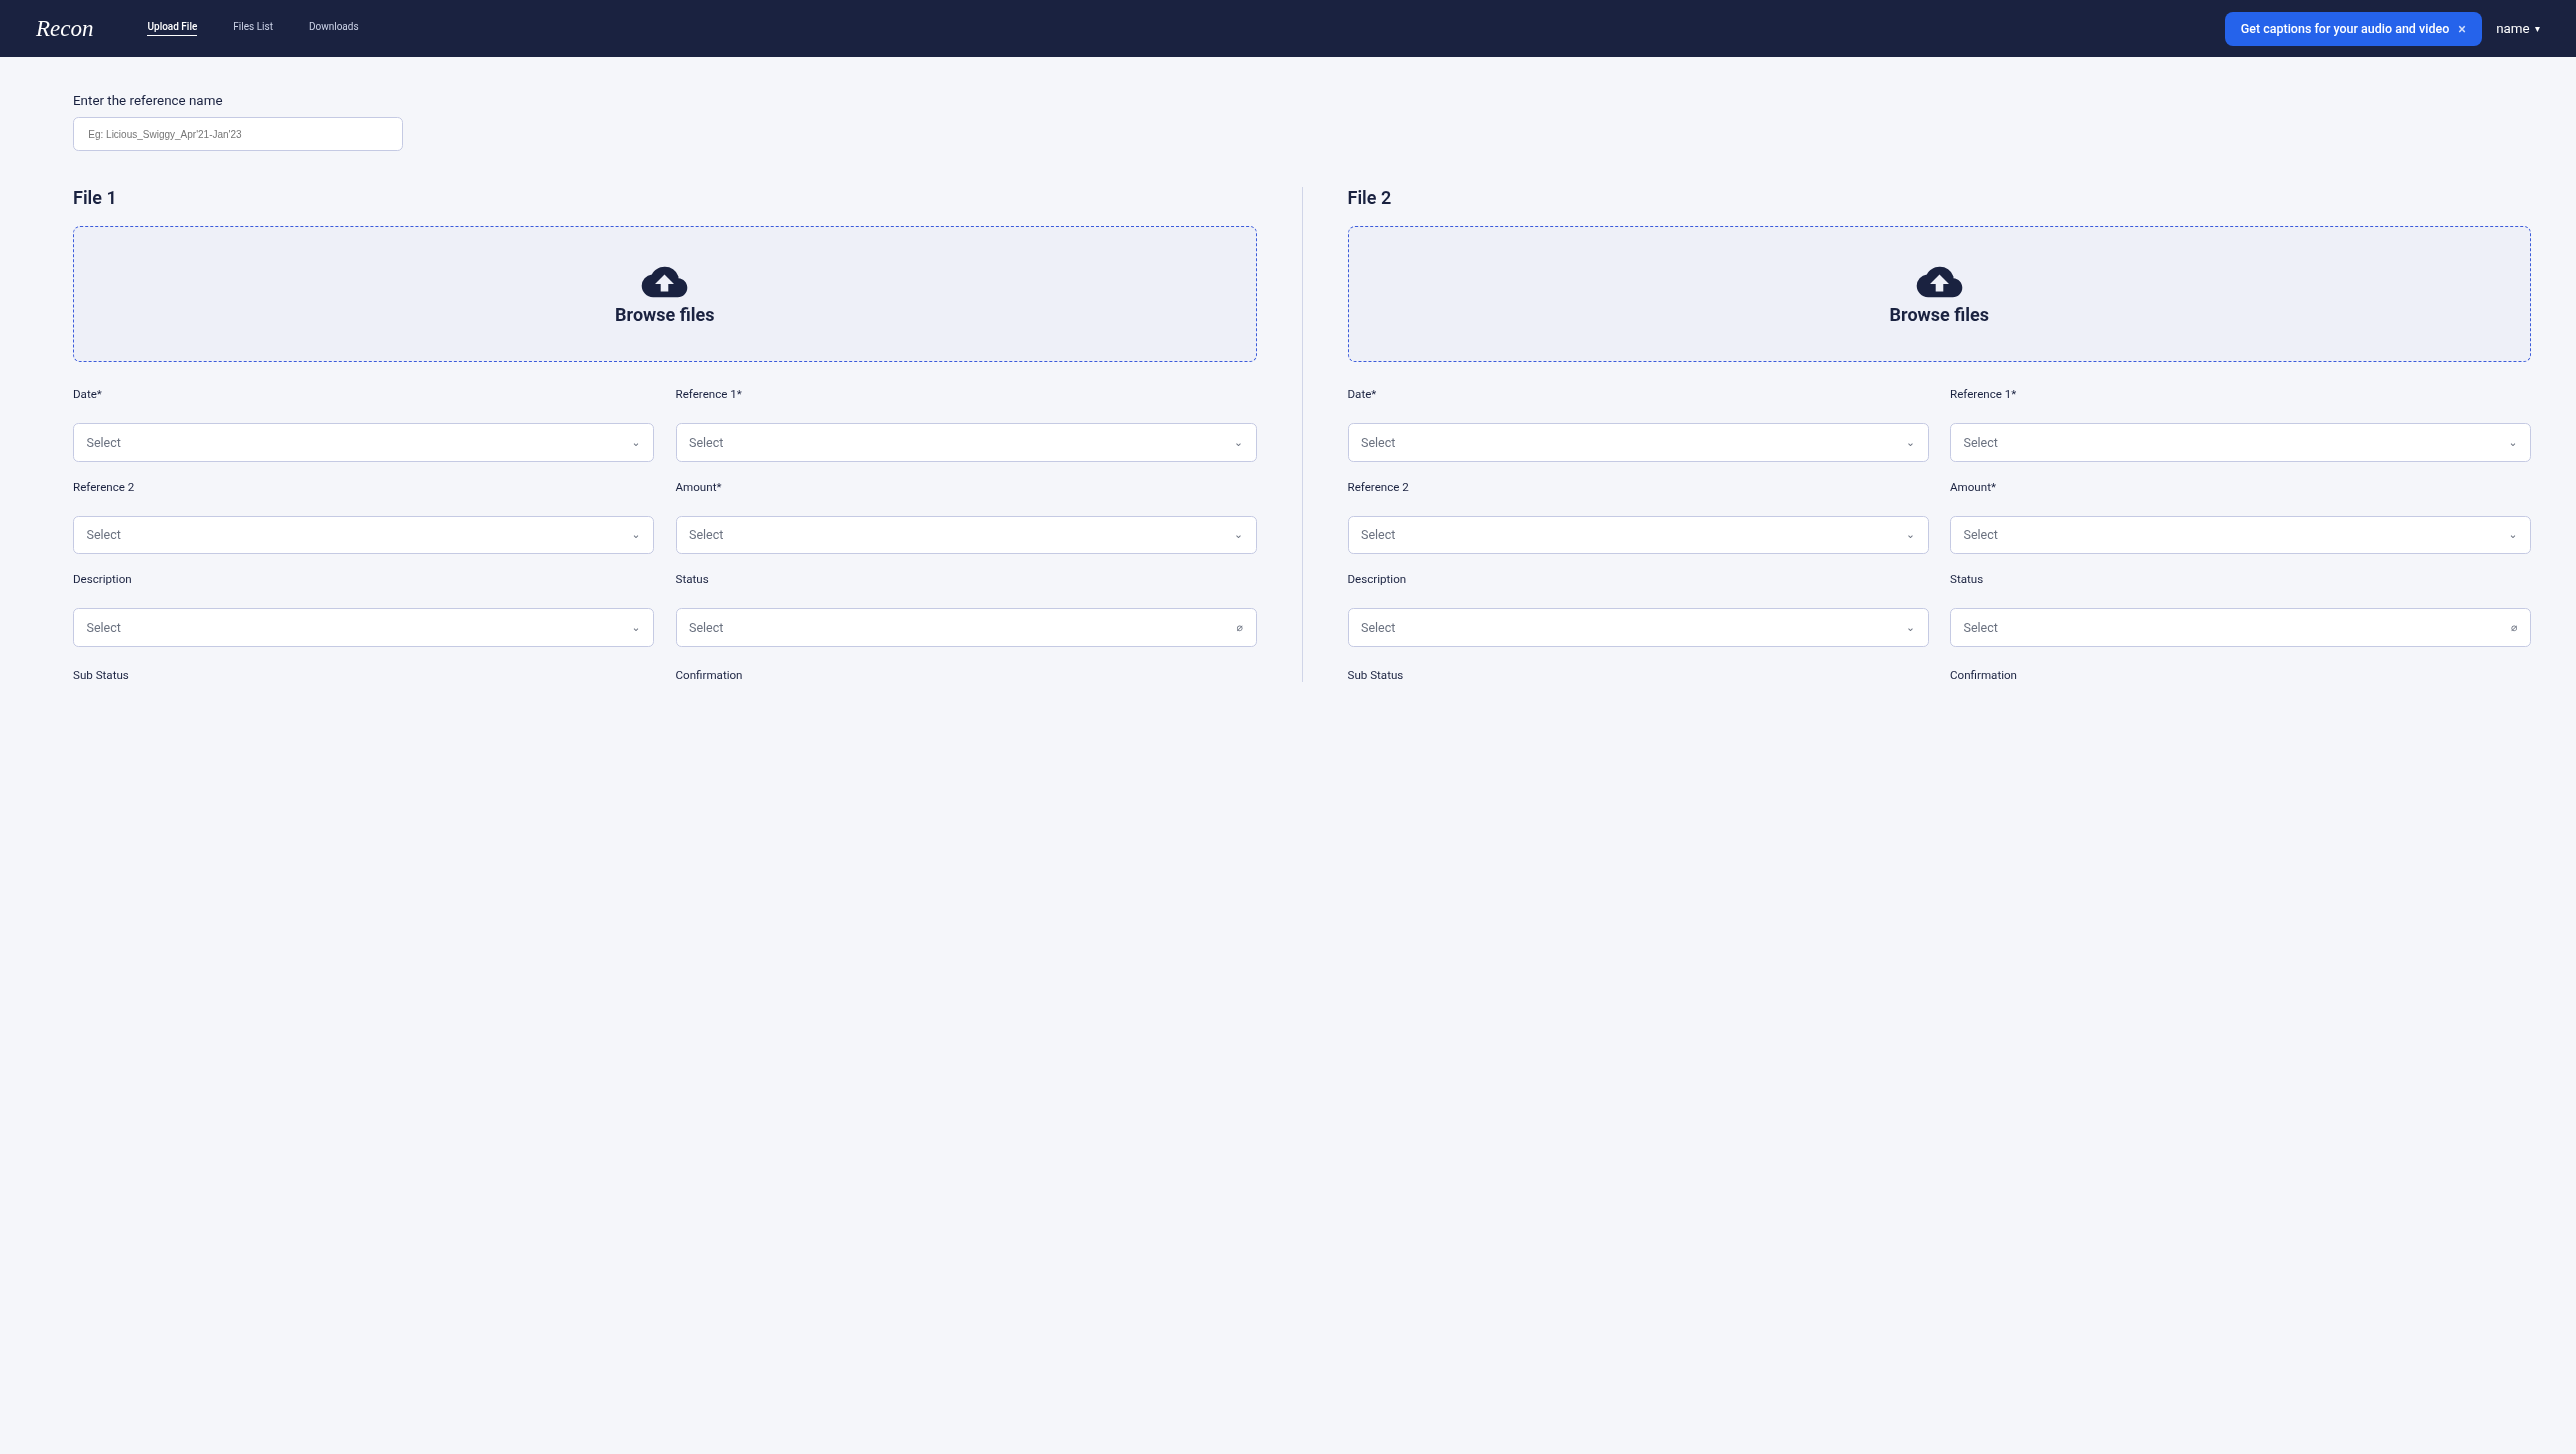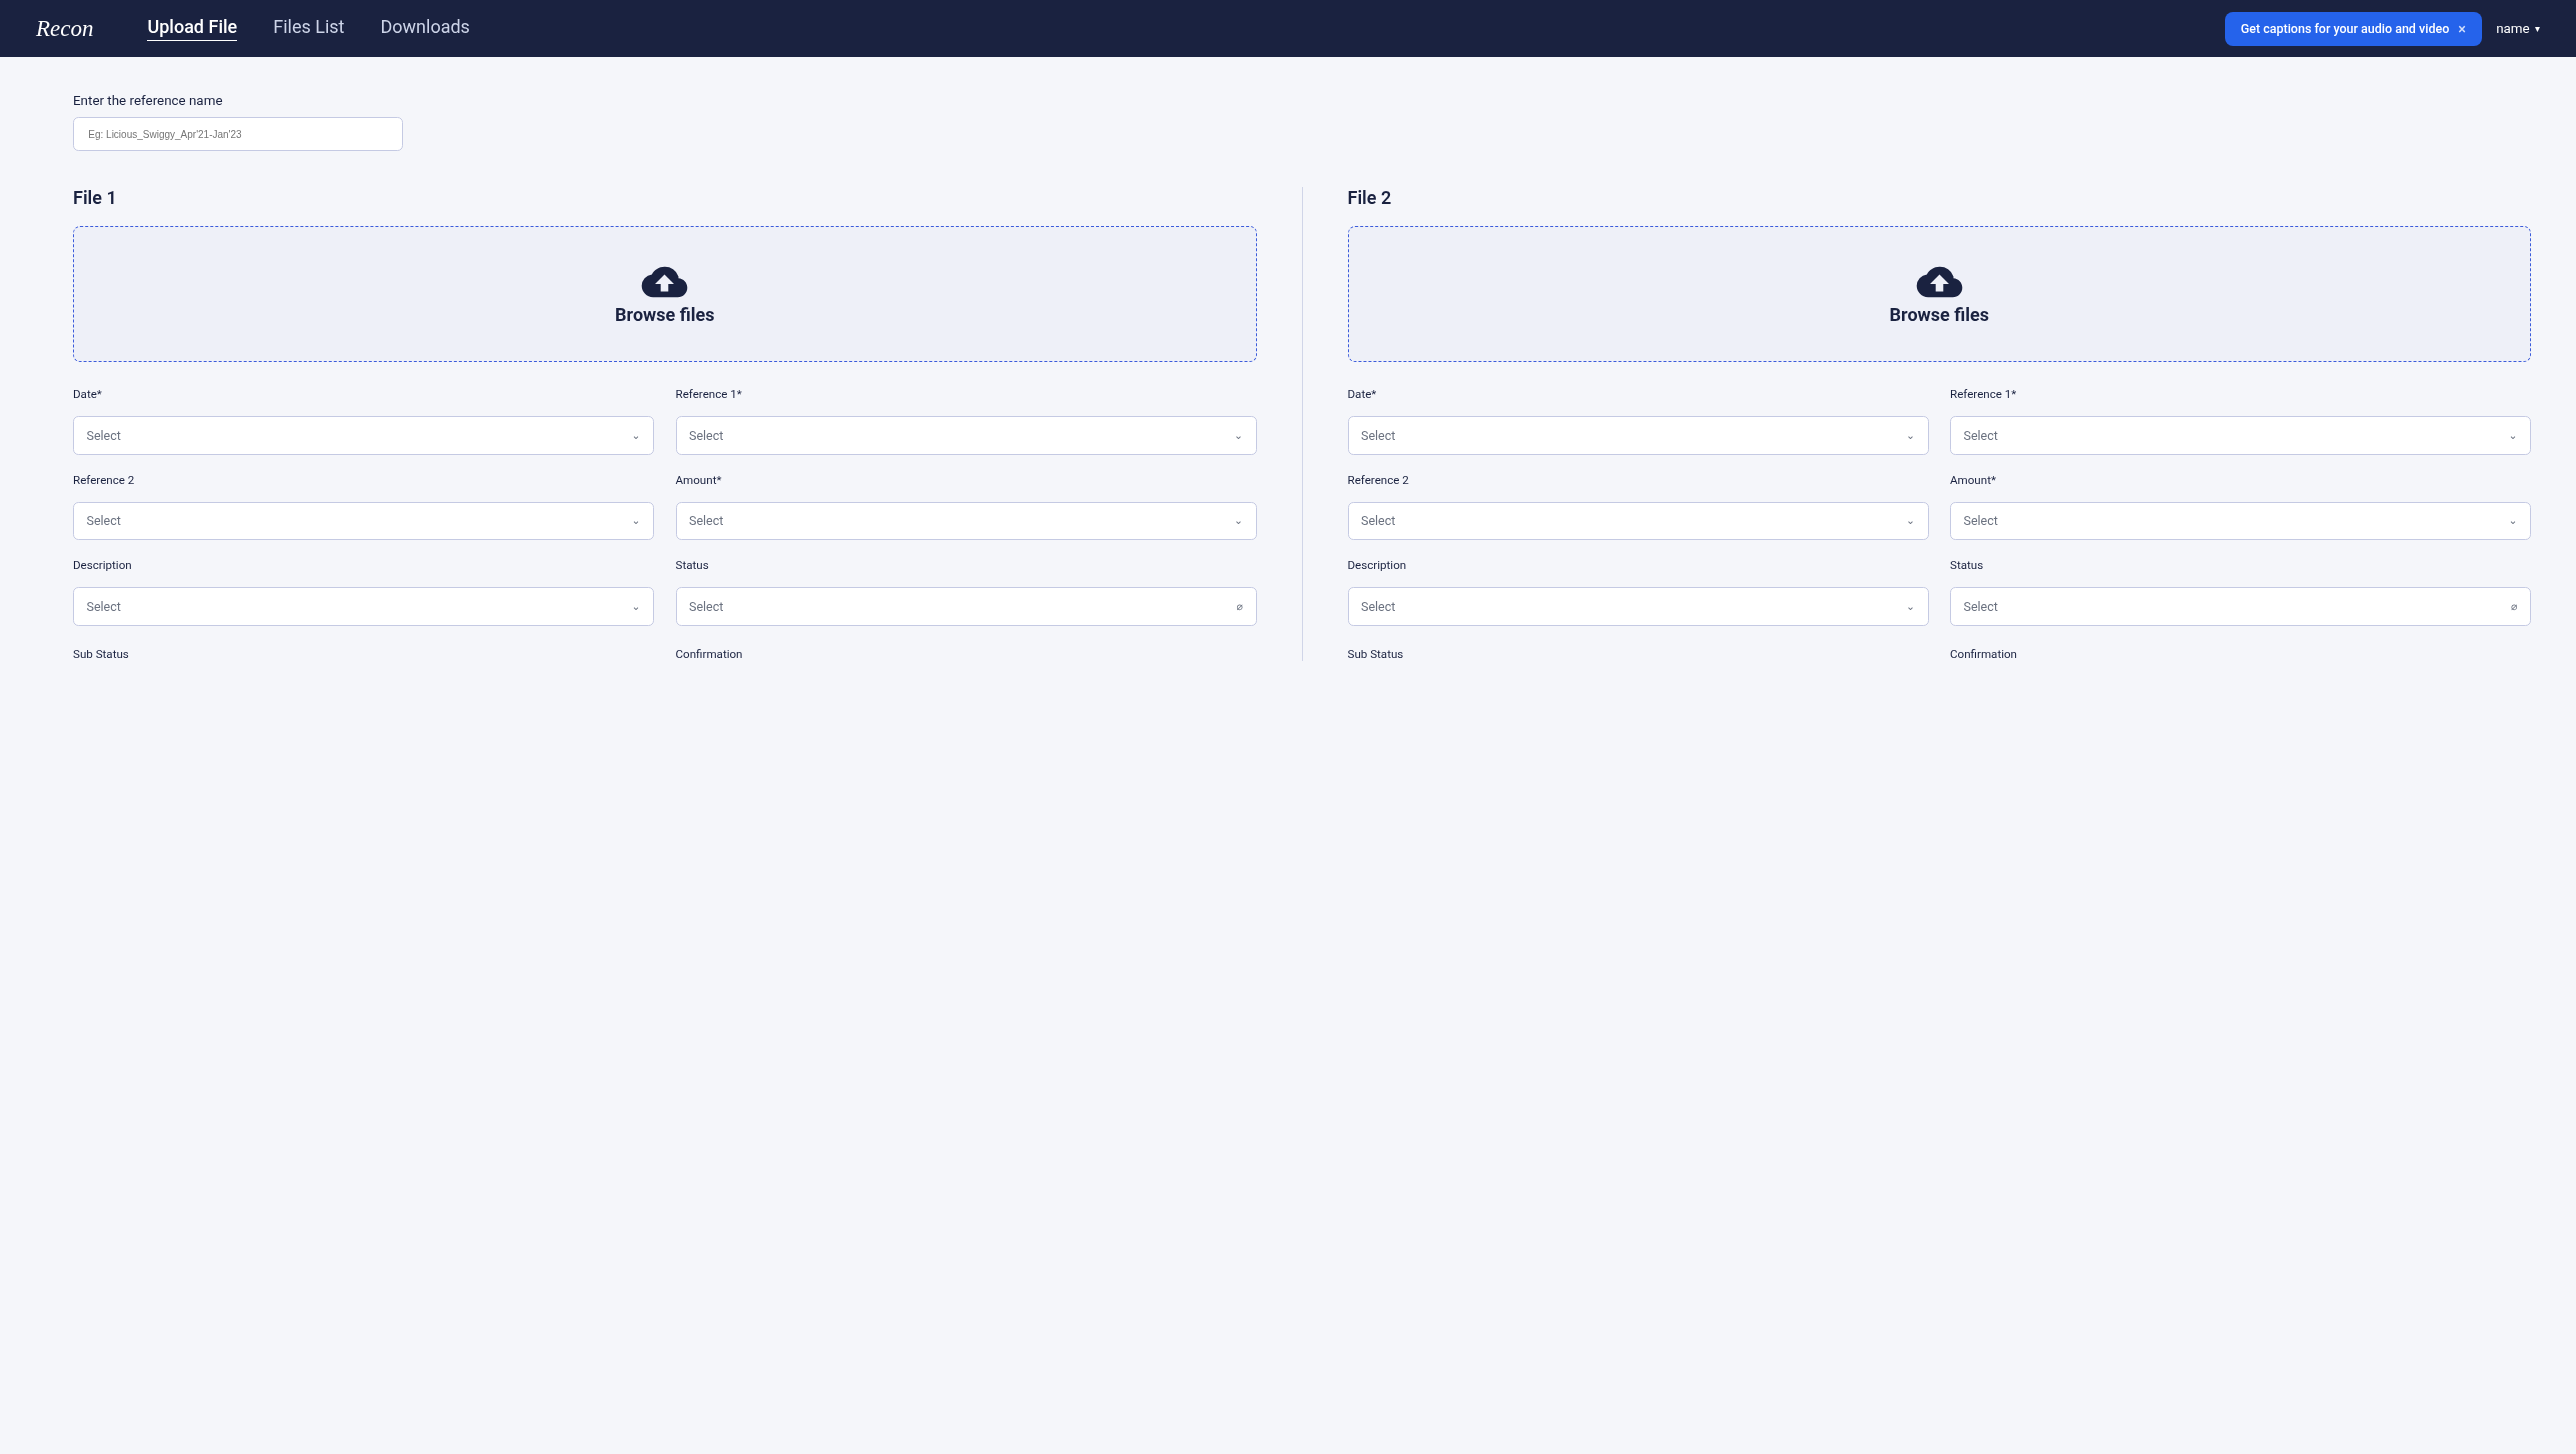--- a/index.html
+++ b/index.html
@@ -22,21 +22,21 @@
       margin-right: 54px;
       cursor: pointer;
     }
     .nav-links {
       display: flex;
       gap: 36px;
       flex: 1;
     }
     .nav-link {
       color: #cdd4e8;
-      font-size: 18px;
+      font-size: 10px;
       cursor: pointer;
       padding-bottom: 3.6px;
       text-decoration: none;
     }
     .nav-link.active {
       color: #fff;
       border-bottom: 1.8px solid #fff;
       font-weight: 500;
     }
     .nav-right {
@@ -146,21 +146,21 @@
 
     
     .fields-grid {
       display: grid;
       grid-template-columns: 1fr 1fr;
       gap: 18px 21.5px;
     }
     .field-group {
       display: flex;
       flex-direction: column;
-      gap: 15px;
+      gap: 22px;
     }
     .field-label {
       font-size: 11.6px;
       color: #1a2240;
       font-weight: 400;
     }
     .field-select {
       border: 1.3px solid #c5cae3;
       border-radius: 5.4px;
       padding: 10.7px 12.5px;

